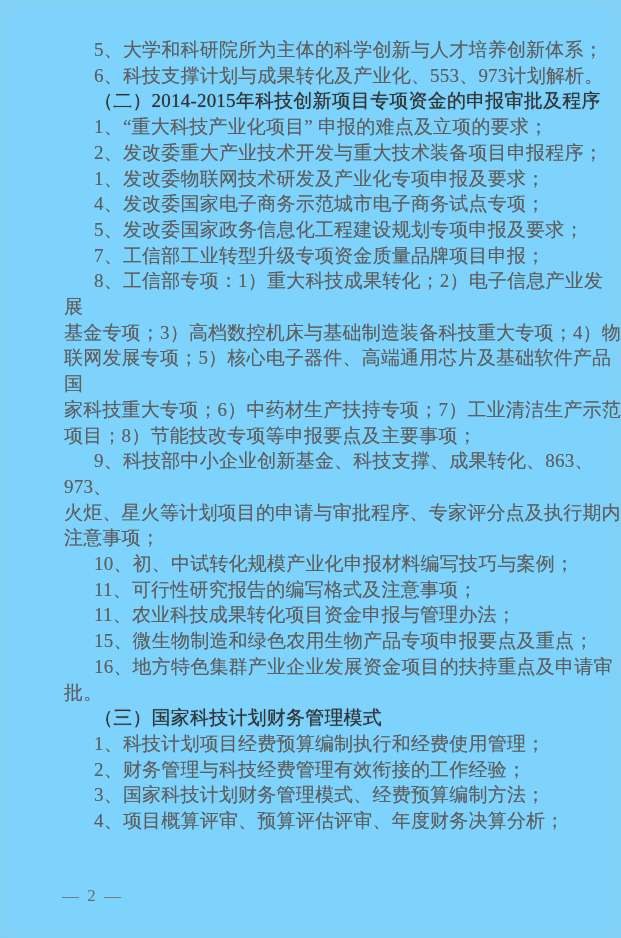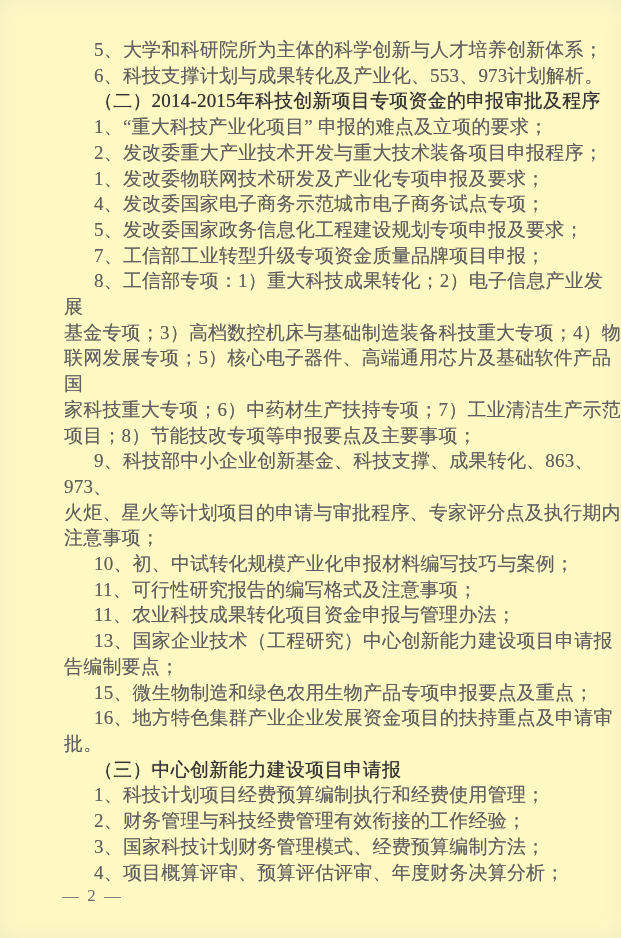--- a/index.html
+++ b/index.html
@@ -10,21 +10,21 @@
     width: 621px;
     height: 938px;
     background: #ffffff;
     position: relative;
     overflow: hidden;
     font-family: "Liberation Serif", "DejaVu Serif", serif;
   }
   .page {
     position: absolute;
     inset: 0;
-    background: #fef9c3;
+    background: #7dd3fc;
     box-shadow: inset 0 0 22px rgba(190,190,185,0.18);
   }
   .doc {
     position: absolute;
     top: 37px;
     left: 64px;
     width: 557px;
   }
   .para {
     margin: 0;
@@ -70,25 +70,23 @@
 基金专项；3）高档数控机床与基础制造装备科技重大专项；4）物
 联网发展专项；5）核心电子器件、高端通用芯片及基础软件产品国
 家科技重大专项；6）中药材生产扶持专项；7）工业清洁生产示范
 项目；8）节能技改专项等申报要点及主要事项；</p>
     <p class="para item">9、科技部中小企业创新基金、科技支撑、成果转化、863、973、
 火炬、星火等计划项目的申请与审批程序、专家评分点及执行期内
 注意事项；</p>
     <p class="para item">10、初、中试转化规模产业化申报材料编写技巧与案例；</p>
     <p class="para item">11、可行性研究报告的编写格式及注意事项；</p>
     <p class="para item">11、农业科技成果转化项目资金申报与管理办法；</p>
-    <p class="para item">13、国家企业技术（工程研究）中心创新能力建设项目申请报
-告编制要点；</p>
     <p class="para item">15、微生物制造和绿色农用生物产品专项申报要点及重点；</p>
     <p class="para item">16、地方特色集群产业企业发展资金项目的扶持重点及申请审批。</p>
-    <p class="para heading">（三）中心创新能力建设项目申请报</p>
+    <p class="para heading">（三）国家科技计划财务管理模式</p>
     <p class="para item">1、科技计划项目经费预算编制执行和经费使用管理；</p>
     <p class="para item">2、财务管理与科技经费管理有效衔接的工作经验；</p>
     <p class="para item">3、国家科技计划财务管理模式、经费预算编制方法；</p>
     <p class="para item">4、项目概算评审、预算评估评审、年度财务决算分析；</p>
 
   </div>
   <p class="footer">— 2 —</p>
 </div>
 
 </body></html>

